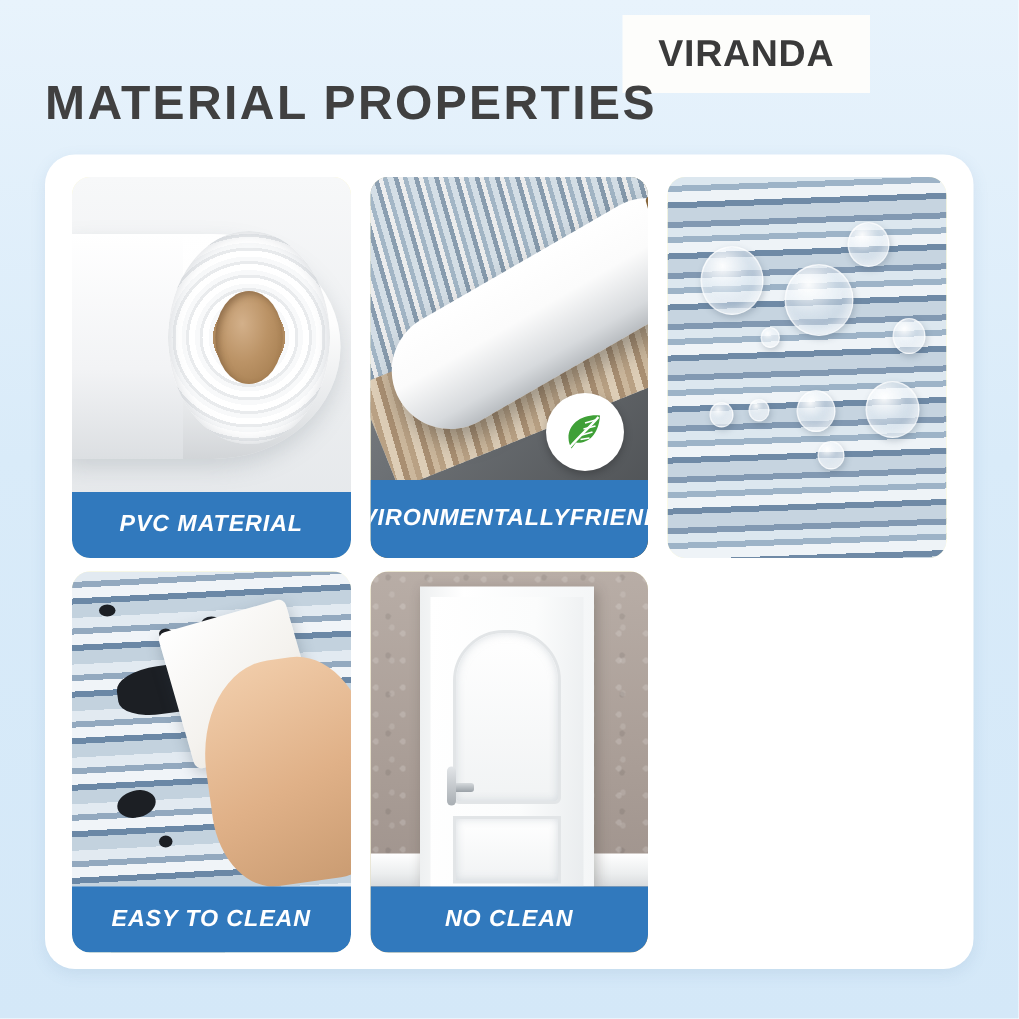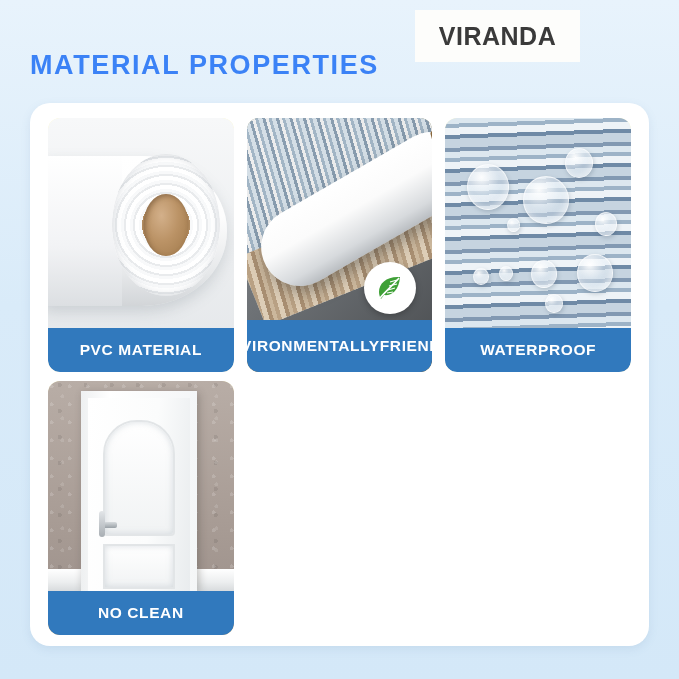--- a/index.html
+++ b/index.html
@@ -36,24 +36,24 @@
     font-family: "Liberation Sans", sans-serif;
     font-size: 25px;
     font-weight: bold;
     letter-spacing: 0.5px;
     color: #3a3a3a;
   }
   .page-title {
     position: absolute;
     left: 30px;
     top: 50px;
-    font-size: 27px;
+    font-size: 32px;
     font-weight: bold;
     letter-spacing: 1.6px;
-    color: #3b82f6;
+    color: #404040;
     white-space: nowrap;
   }
 
   
   .card {
     position: absolute;
     left: 30px;
     top: 103px;
     width: 619px;
     height: 543px;
@@ -72,20 +72,21 @@
     grid-template-rows: repeat(2, 254px);
     column-gap: 13px;
     row-gap: 9px;
   }
 
   .tile {
     position: relative;
     border-radius: 12px;
     overflow: hidden;
     background: #fef9c3;
+    font-style: italic;
   }
   .tile-art {
     position: absolute;
     inset: 0;
   }
   .tile-label {
     position: absolute;
     left: 0;
     right: 0;
     bottom: 0;
@@ -463,23 +464,35 @@
           <div class="drop" style="left:78px;  top:58px;  width:44px; height:46px;"></div>
           <div class="drop" style="left:120px; top:30px;  width:26px; height:28px;"></div>
           <div class="drop" style="left:150px; top:94px;  width:20px; height:22px;"></div>
           <div class="drop" style="left:86px;  top:142px; width:24px; height:26px;"></div>
           <div class="drop" style="left:132px; top:136px; width:34px; height:36px;"></div>
           <div class="drop" style="left:28px;  top:150px; width:14px; height:15px;"></div>
           <div class="drop" style="left:54px;  top:148px; width:12px; height:13px;"></div>
           <div class="drop" style="left:100px; top:176px; width:16px; height:17px;"></div>
           <div class="drop" style="left:62px;  top:100px; width:11px; height:12px;"></div>
         </div>
-        <div class="tile-label">WATERPROOF</div>
       </div>
 
+      <div class="tile">
+        <div class="tile-art art-clean">
+          <div class="stain" style="left:30px; top:62px; width:72px; height:32px; border-radius:40% 50% 46% 38%; transform:rotate(-8deg);"></div>
+          <div class="stain" style="left:18px; top:22px; width:11px; height:8px;"></div>
+          <div class="stain" style="left:58px; top:38px; width:9px;  height:7px;"></div>
+          <div class="stain" style="left:86px; top:30px; width:14px; height:10px;"></div>
+          <div class="stain" style="left:30px; top:146px; width:26px; height:18px; transform:rotate(-14deg);"></div>
+          <div class="stain" style="left:58px; top:176px; width:9px;  height:8px;"></div>
+          <div class="cloth"></div>
+          <div class="clean-hand"></div>
+        </div>
+        <div class="tile-label">EASY TO CLEAN</div>
+      </div>
 
       <div class="tile">
         <div class="tile-art art-door">
           <div class="wall-tex"></div>
           <div class="baseboard"></div>
           <div class="door-frame">
             <div class="door-slab">
               <div class="door-panel" style="top:22px; height:112px; border-radius:34px 34px 4px 4px;"></div>
               <div class="door-panel" style="top:146px; bottom:2px;"></div>
               <div class="door-handle"></div>

